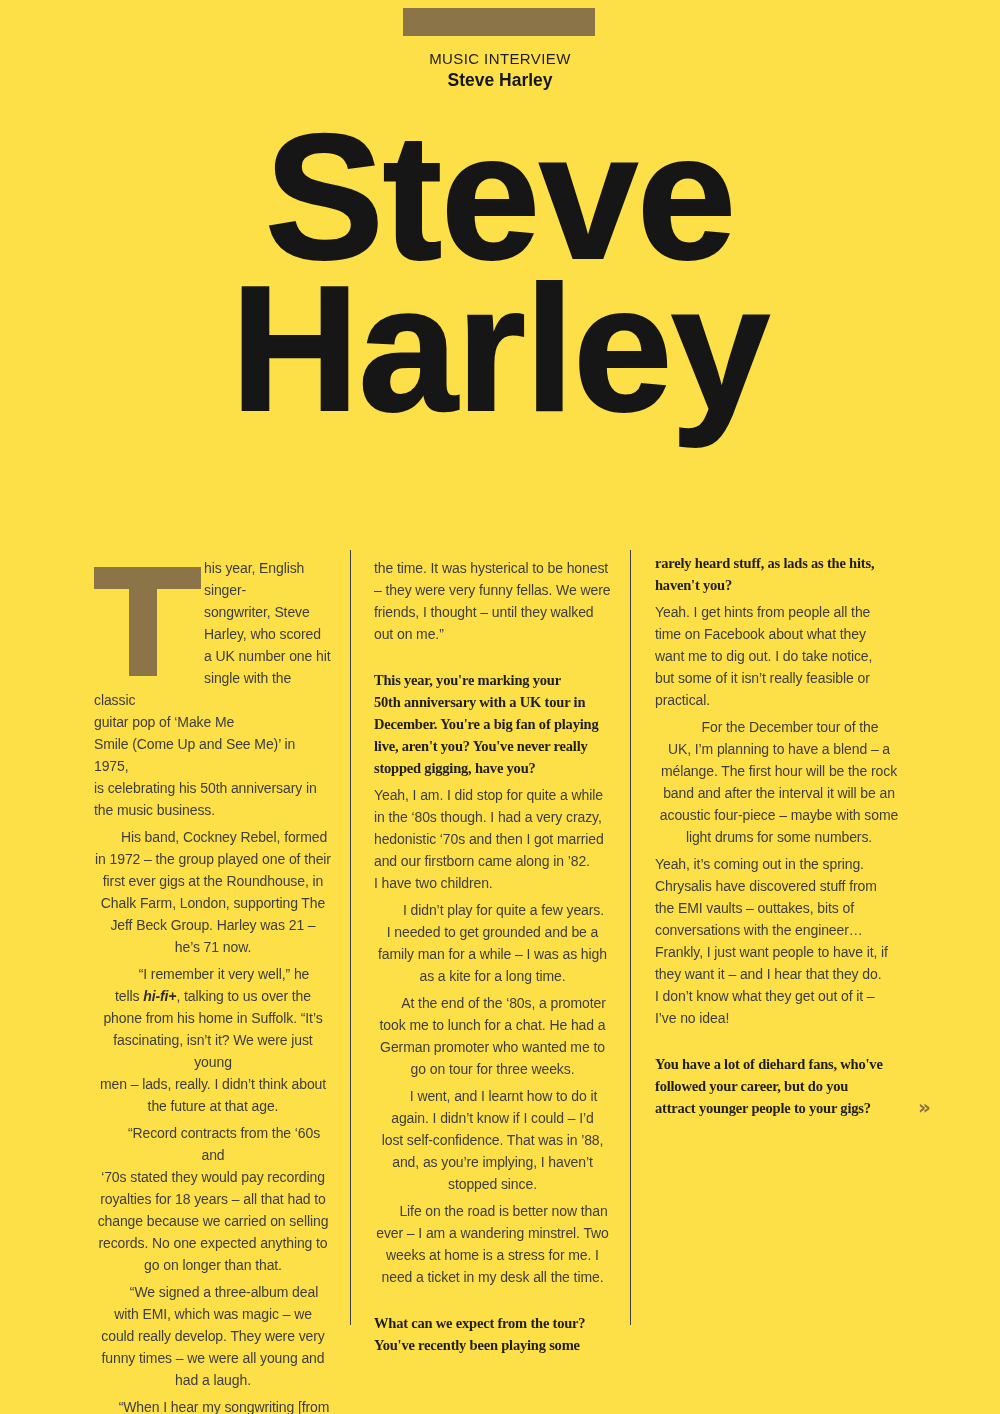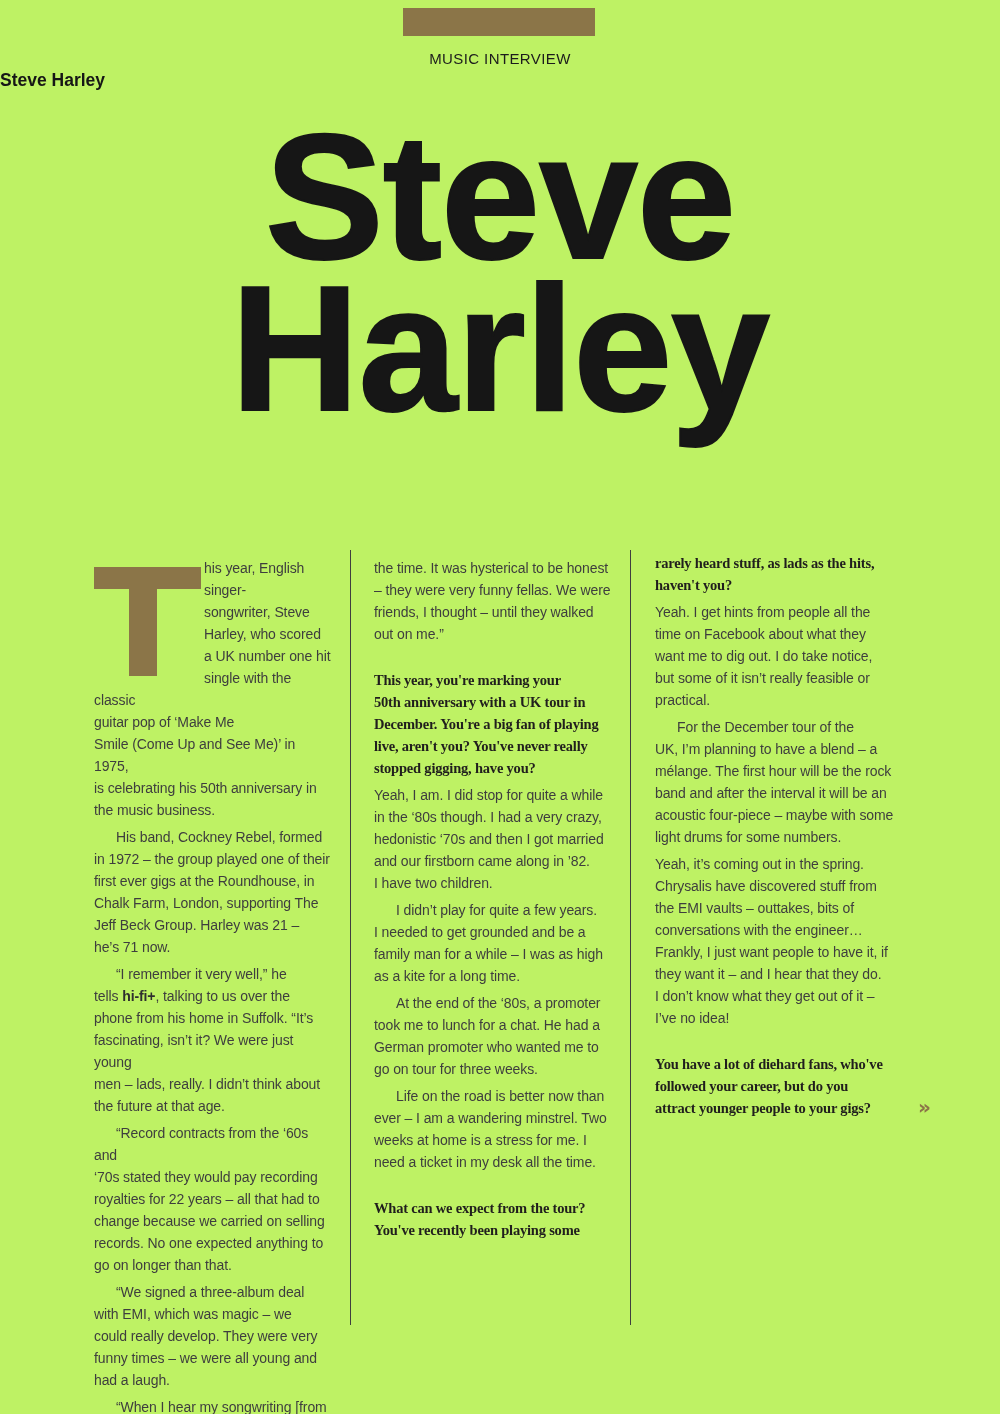--- a/index.html
+++ b/index.html
@@ -1,30 +1,30 @@
 <!DOCTYPE html>
 <html><head>
 <meta charset="utf-8">
 <style>
   html,body{margin:0;padding:0;background:#e8e8e8;}
   .page{
     position:relative; width:1000px; height:1414px; margin:0 auto;
-    background:#bef264; overflow:hidden;
+    background:#fde047; overflow:hidden;
     font-family:"Liberation Sans", sans-serif;
   }
   .goldbar{
     position:absolute; left:403px; top:8px; width:192px; height:28px;
     background:var(--accent,#8B7548);
   }
   .kicker{
     position:absolute; left:0; top:51px; width:100%; text-align:center;
     font-size:15px; line-height:15px; letter-spacing:0.4px; color:#1c1c1c;
   }
   .kicker-sub{
-    position:absolute; left:0; top:70px; width:100%; text-align:left;
+    position:absolute; left:0; top:70px; width:100%; text-align:center;
     font-size:17.5px; line-height:20px; font-weight:bold; color:#161616;
   }
   .title{
     position:absolute; left:0; top:121px; width:100%; margin:0;
     text-align:center; font-weight:bold; font-size:178px; line-height:152px;
     letter-spacing:-1px; color:#161616;
     -webkit-text-stroke:2px #161616;
   }
   .title .tline{display:block;}
   .byline{
@@ -35,28 +35,28 @@
   .rule1{left:350px;}
   .rule2{left:630px;}
   .col{position:absolute; top:552px;}
   .col1{left:89px;  width:248px;}
   .col2{left:369px; width:247px;}
   .col3{left:650px; width:258px;}
   .col p{
     margin:5px; white-space:pre-line;
     font-size:14px; line-height:22px; letter-spacing:-0.1px; color:#3e3e3e;
   }
-  .col p.indent{text-indent:22px;}
+  .col p.indent{text-indent:22px;text-align:center;}
   .col p.q{
     position:relative; margin-top:24px;
     font-family:"Liberation Serif", serif; font-weight:bold;
     font-size:14.5px; line-height:22px; letter-spacing:-0.2px; color:#201e1d;
   }
   .col > p.q:first-child{margin-top:0;}
-  .b{font-weight:bold; color:#2e2e2e;}
+  .b{font-weight:bold; color:#2e2e2e;font-style:italic;}
   .dc{float:left; width:110px; height:132px; position:relative;}
   .dc .dc-bar{position:absolute; left:0; top:10px; width:107px; height:22px; background:var(--accent,#8B7548);}
   .dc .dc-stem{position:absolute; left:35px; top:10px; width:28px; height:109px; background:var(--accent,#8B7548);}
   .more{
     position:absolute; right:-27px; bottom:2px;
     font-family:"DejaVu Sans", sans-serif; font-weight:bold;
     font-size:20px; line-height:20px; letter-spacing:-1px;
     color:var(--accent,#8B7548);
   }
 </style>
@@ -92,21 +92,21 @@
 Jeff Beck Group. Harley was 21 –
 he’s 71 now.</p>
       <p class="indent"><span>“I remember it very well,” he
 tells </span><span class="b">hi-fi+</span><span>, talking to us over the
 phone from his home in Suffolk. “It’s
 fascinating, isn’t it? We were just young
 men – lads, really. I didn’t think about
 the future at that age.</span></p>
       <p class="indent">“Record contracts from the ‘60s and
 ‘70s stated they would pay recording
-royalties for 22 years – all that had to
+royalties for 18 years – all that had to
 change because we carried on selling
 records. No one expected anything to
 go on longer than that.</p>
       <p class="indent">“We signed a three-album deal
 with EMI, which was magic – we
 could really develop. They were very
 funny times – we were all young and
 had a laugh.</p>
       <p class="indent">“When I hear my songwriting [from
 then] now, it was quite dark, but,
@@ -128,20 +128,25 @@
 and our firstborn came along in ’82.
 I have two children.</p>
       <p class="indent">I didn’t play for quite a few years.
 I needed to get grounded and be a
 family man for a while – I was as high
 as a kite for a long time.</p>
       <p class="indent">At the end of the ‘80s, a promoter
 took me to lunch for a chat. He had a
 German promoter who wanted me to
 go on tour for three weeks.</p>
+      <p class="indent">I went, and I learnt how to do it
+again. I didn’t know if I could – I’d
+lost self-confidence. That was in ’88,
+and, as you’re implying, I haven’t
+stopped since.</p>
       <p class="indent">Life on the road is better now than
 ever – I am a wandering minstrel. Two
 weeks at home is a stress for me. I
 need a ticket in my desk all the time.</p>
       <p class="q">What can we expect from the tour?
 You've recently been playing some</p>
     </div>
   <div class="col col3">
       <p class="q">rarely heard stuff, as lads as the hits,
 haven't you?</p>

